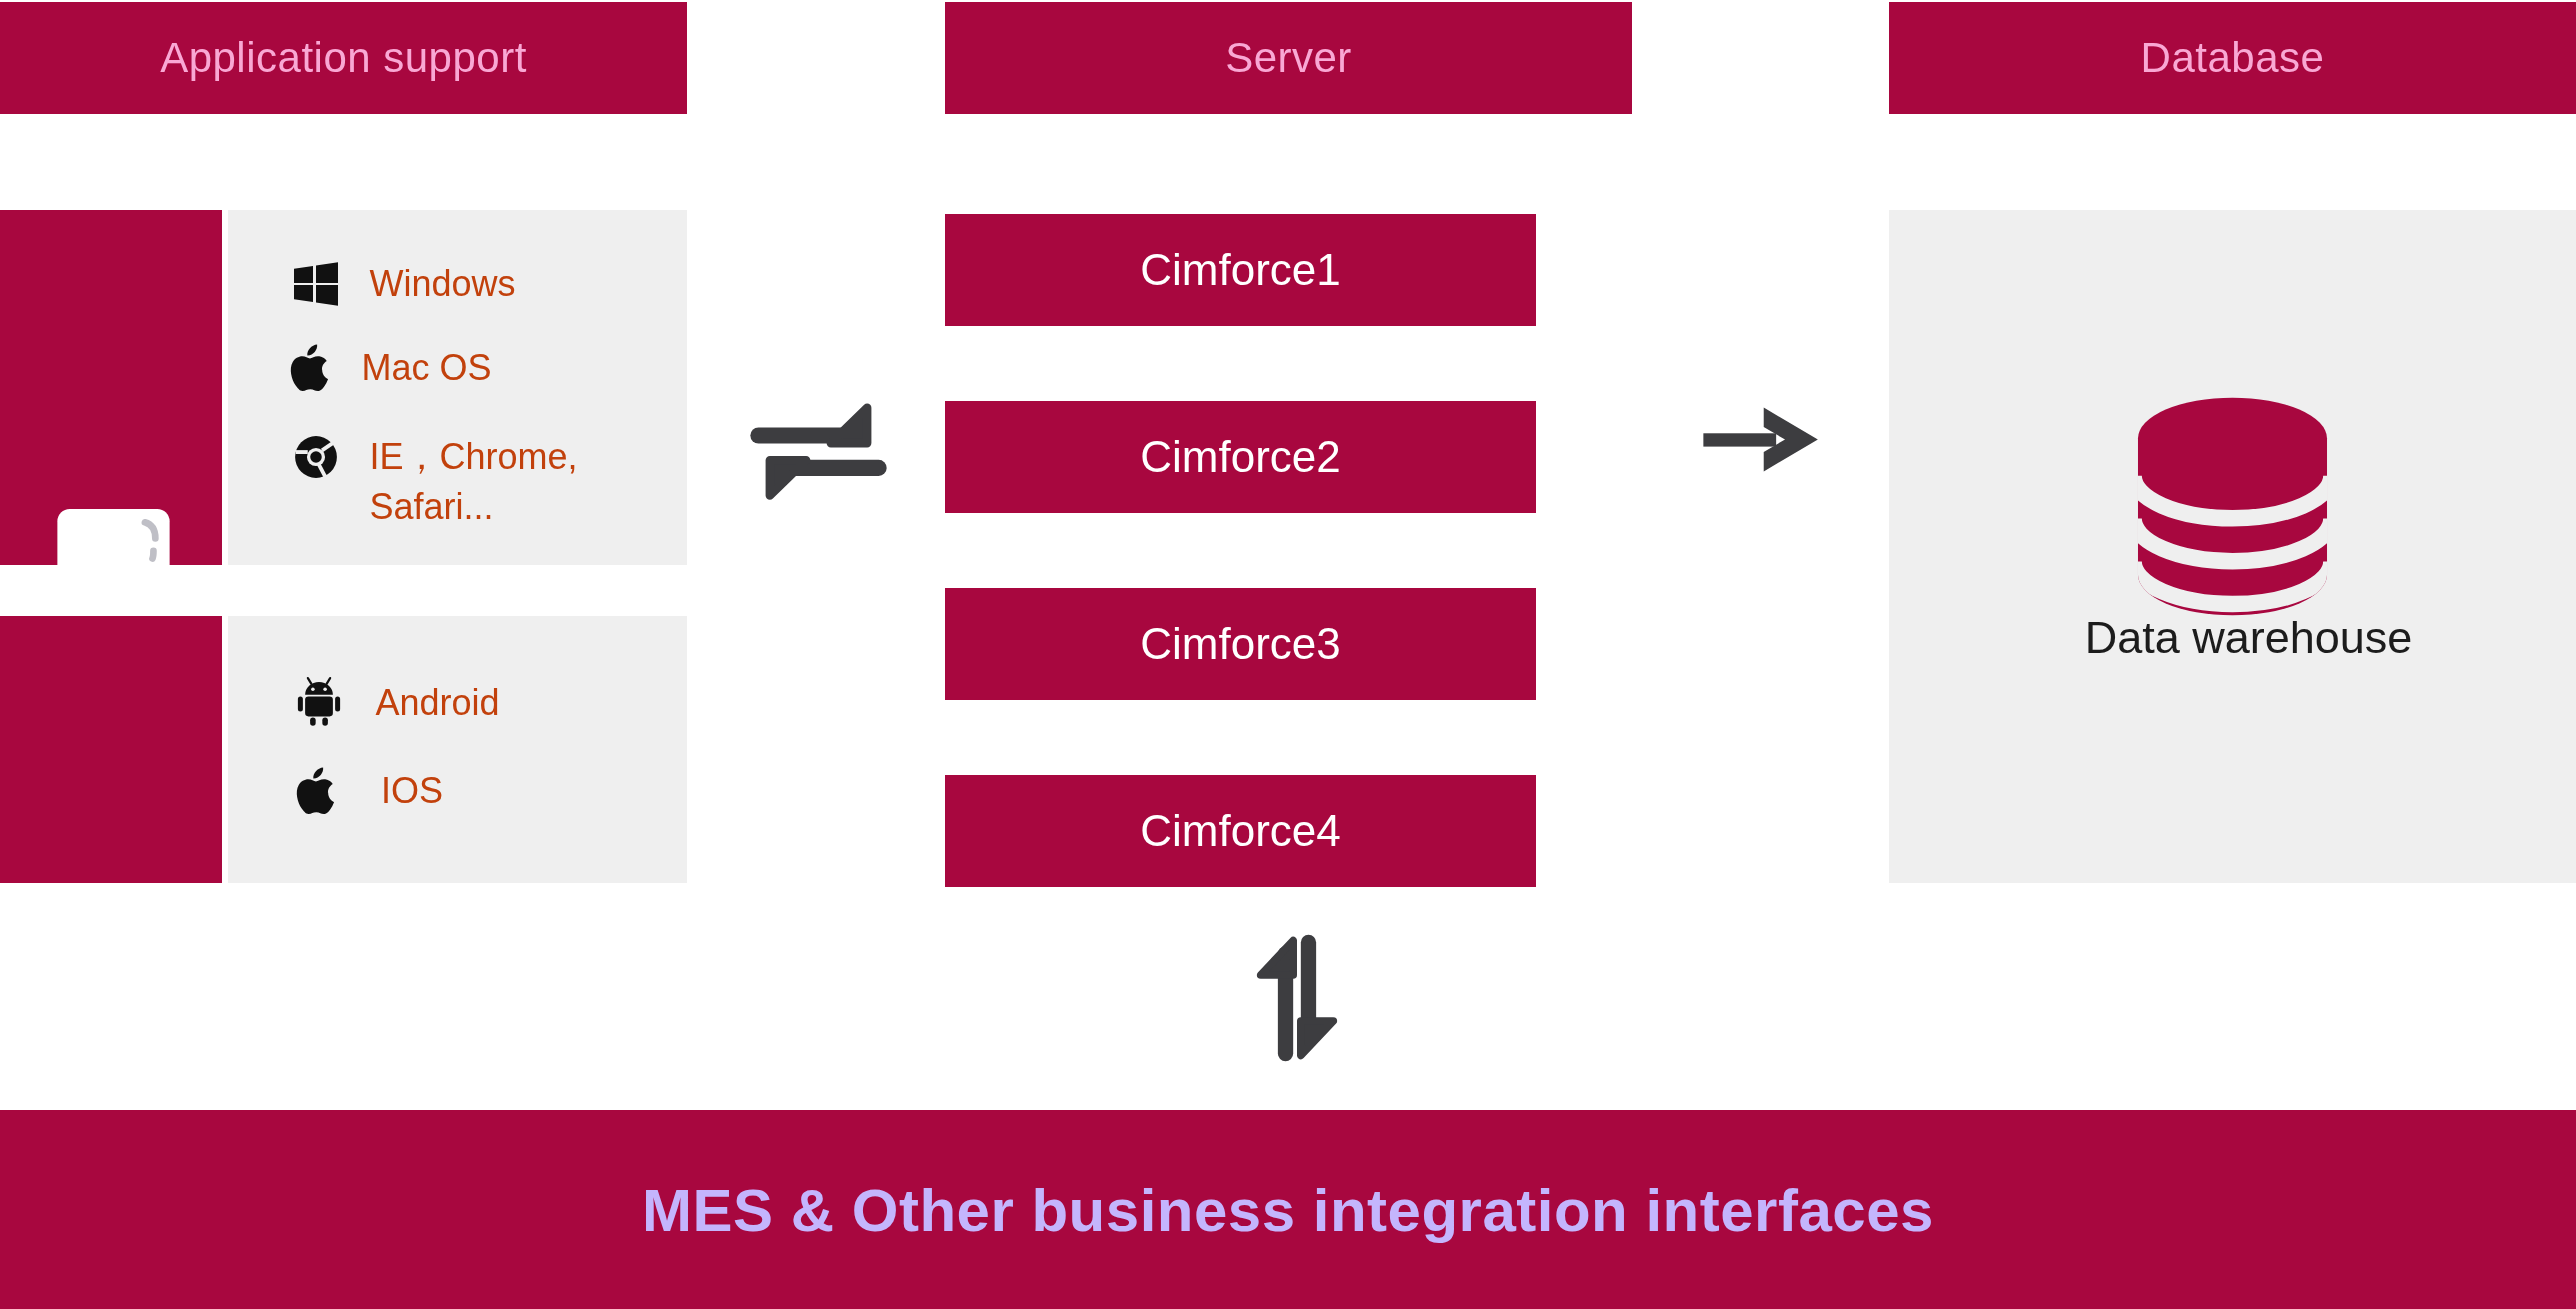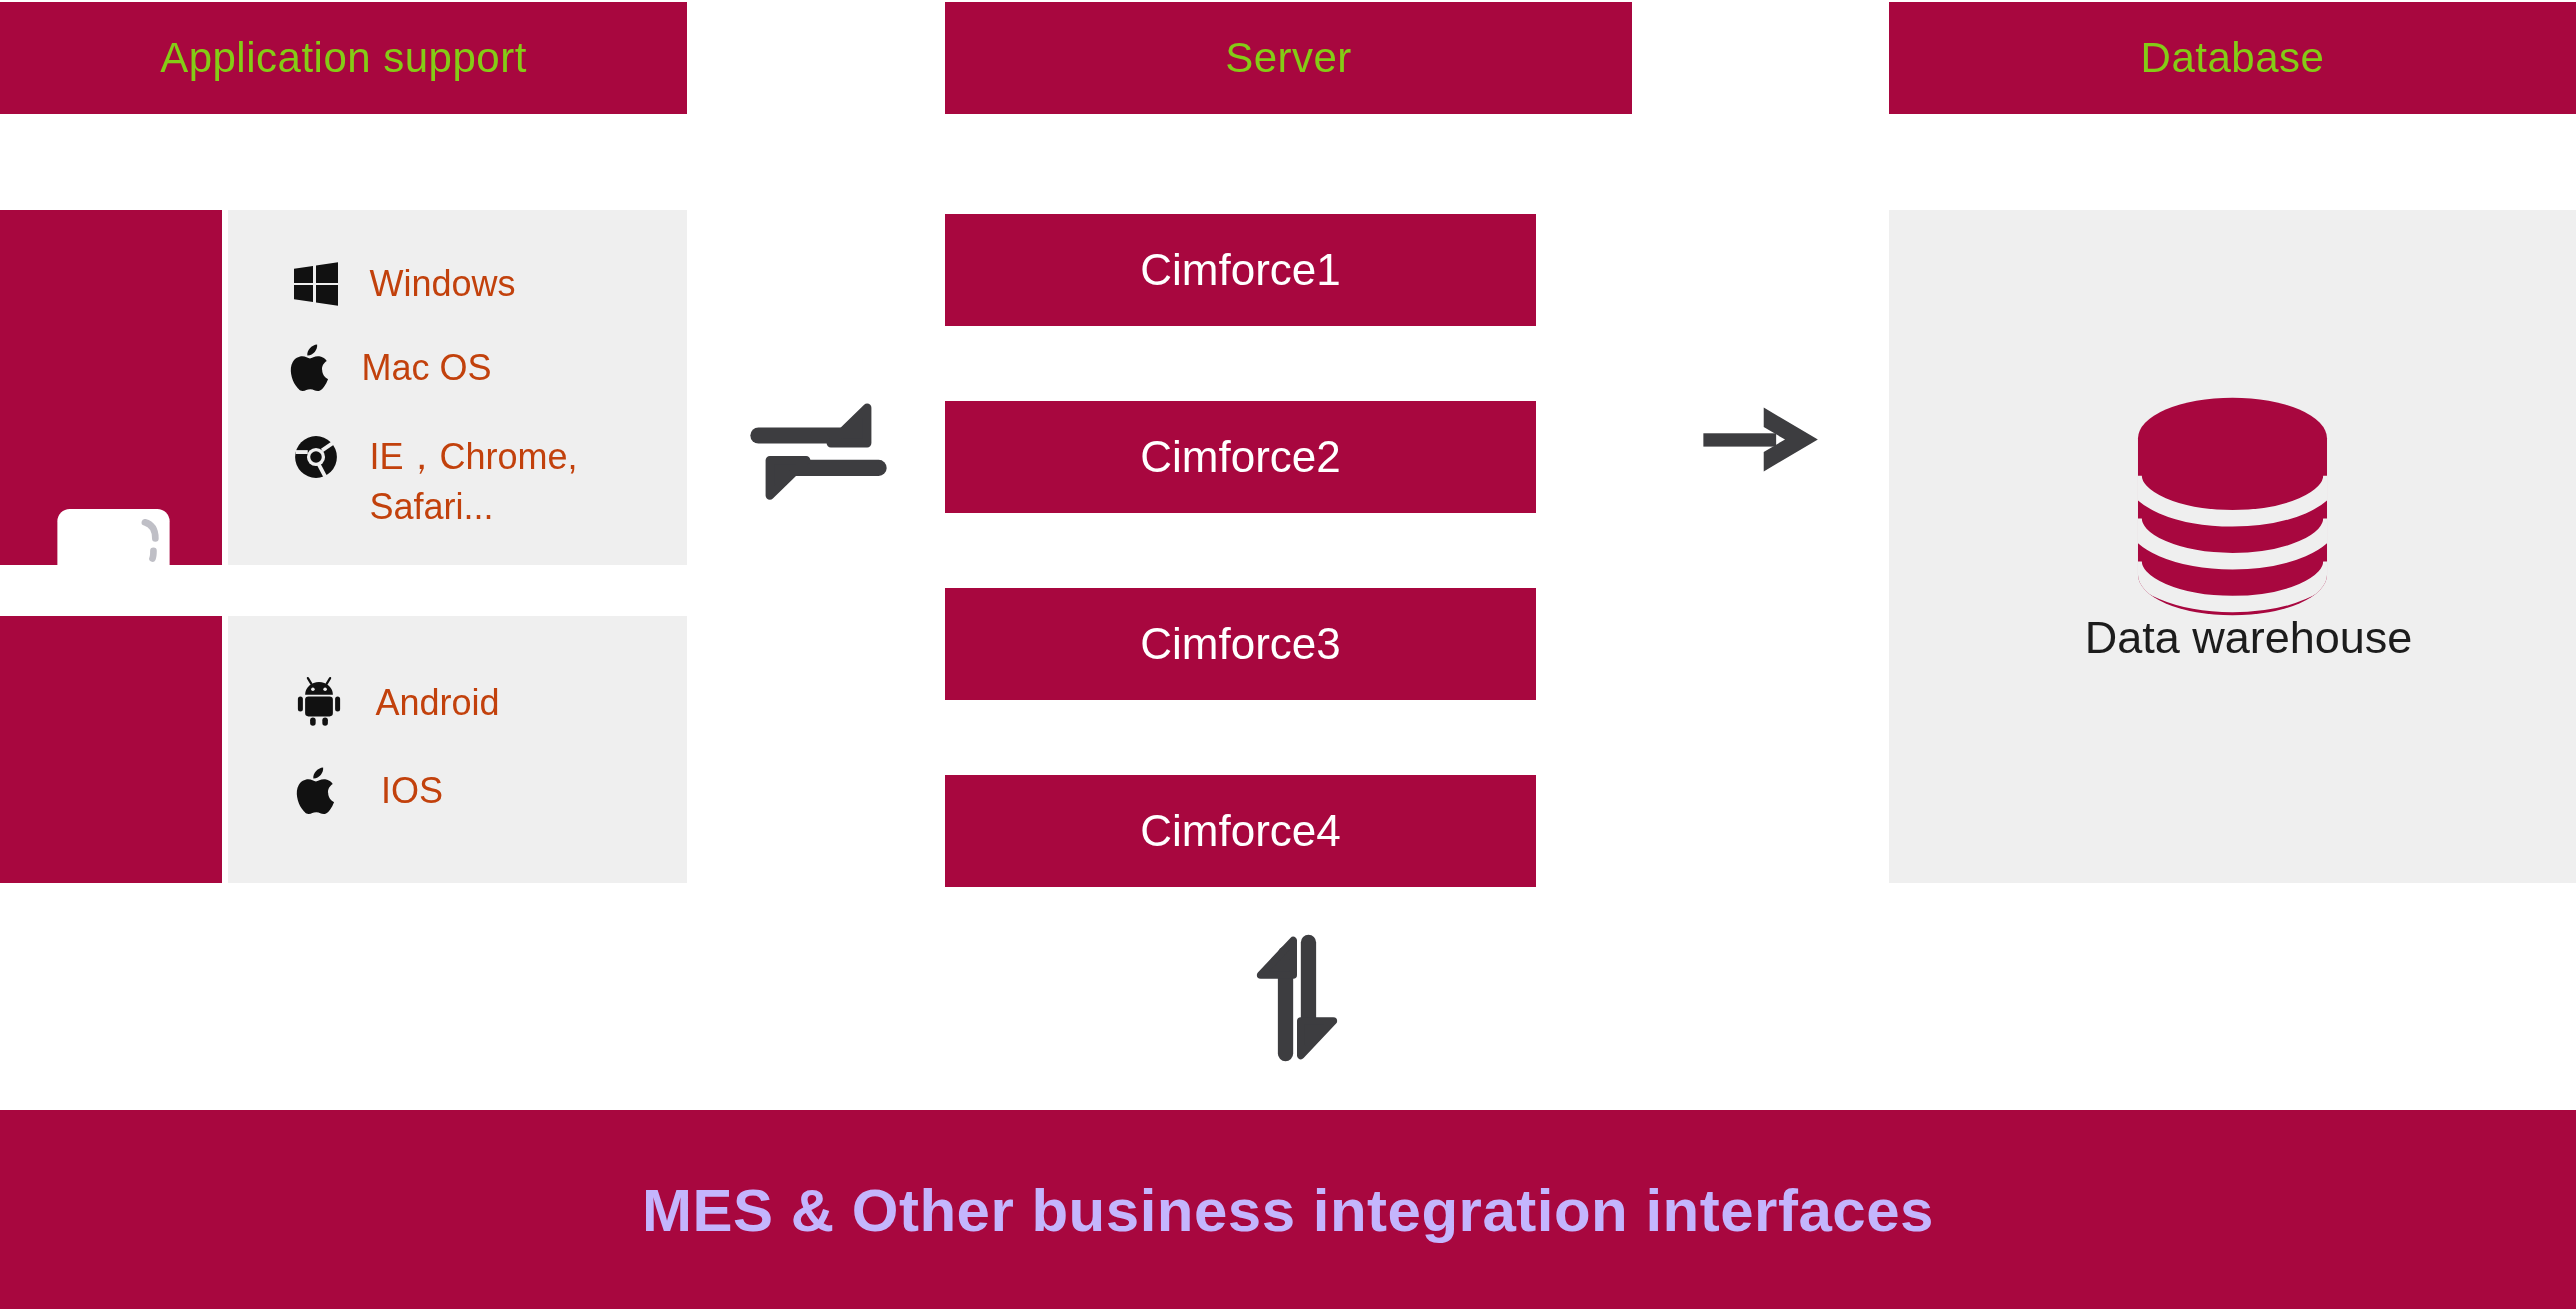--- a/index.html
+++ b/index.html
@@ -6,21 +6,21 @@
   .canvas{
     position:relative;
     width:2576px;height:1310px;
     background:#ffffff;
     font-family:"Liberation Sans","DejaVu Sans",sans-serif;
     overflow:hidden;
   }
   .abs{position:absolute;}
   .col-header{
     position:absolute;top:1.9px;height:112px;
-    background:#a8073f;color:#84cc16;
+    background:#a8073f;color:#f9a8d4;
     display:flex;align-items:center;justify-content:center;
     font-size:42px;letter-spacing:0.5px;
   }
   .hdr-app{left:0;width:687px;}
   .hdr-server{left:945px;width:687px;}
   .hdr-db{left:1889px;width:687px;}
 
   .red-block{position:absolute;left:0;width:222px;background:#a8073f;}
   .gray-block{position:absolute;left:228px;width:459px;background:#efefef;}
   .pc-row{top:210px;height:355px;}

